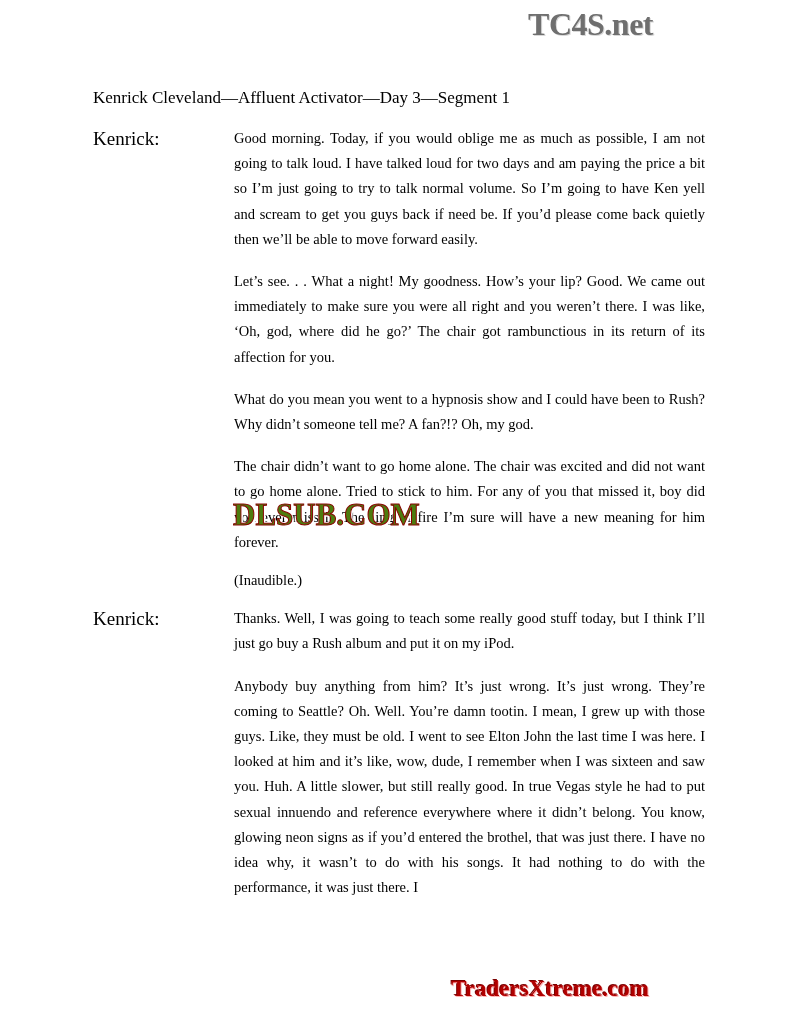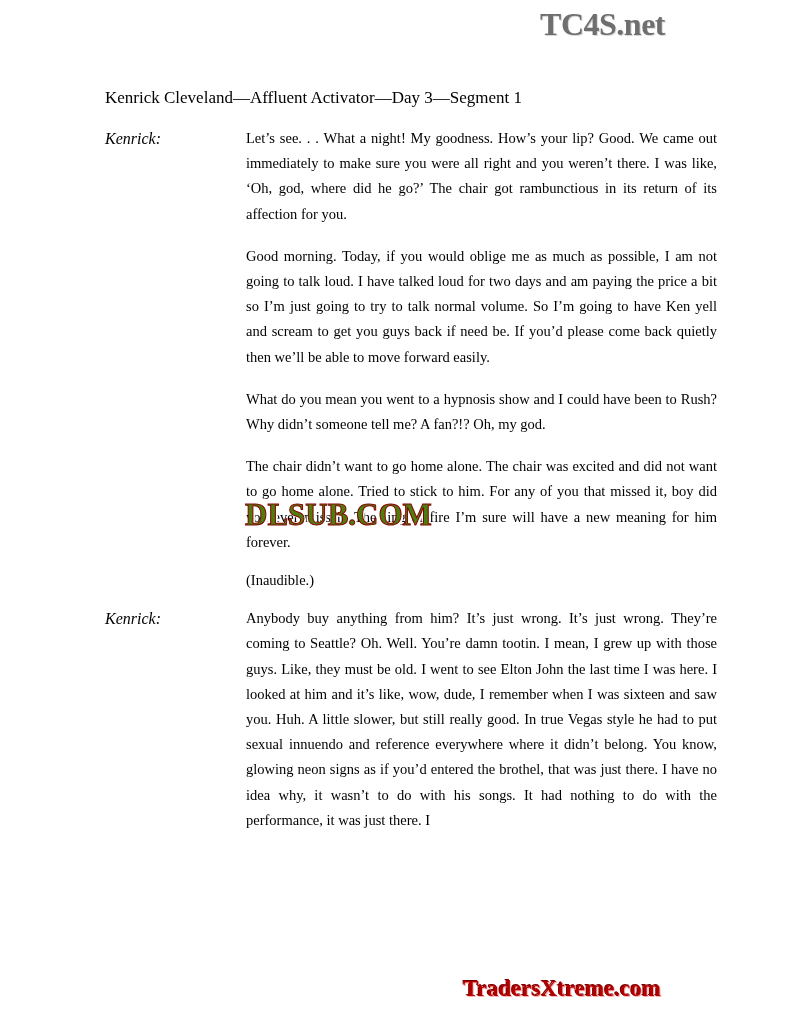--- a/index.html
+++ b/index.html
@@ -53,21 +53,21 @@
     letter-spacing: 0px;
     -webkit-text-stroke: 1px #8a0000;
     text-shadow: 2px 2px 0 #ffffff;
     z-index: 5;
     white-space: nowrap;
   }
 
   
   .page {
     position: absolute;
-    left: 12px;
+    left: 0;
     top: 0;
     width: 671px;
     height: 1024px;
   }
 
   .doc-title {
     position: absolute;
     left: 93px;
     top: 88px;
     font-size: 17px;
@@ -85,23 +85,22 @@
     display: block;
     position: relative;
     margin-bottom: 4px;
   }
 
   .speaker {
     position: absolute;
     left: 0;
     top: 0;
     width: 130px;
-    font-size: 16px;
+    font-size: 19px;
     line-height: 25.2px;
-    font-style: italic;
   }
 
   .blocks {
     margin-left: 141px;
     width: 471px;
   }
 
   .para {
     font-size: 14.5px;
     line-height: 25.2px;
@@ -120,36 +119,37 @@
 
   <div class="wm-top">TC4S.net</div>
 
   <div class="doc-title">Kenrick Cleveland—Affluent Activator—Day 3—Segment 1</div>
 
   <div class="transcript">
 
     <div class="entry">
       <div class="speaker">Kenrick:</div>
       <div class="blocks">
+        <p class="para">Good morning. Today, if you would oblige me as much as possible, I am not going to talk loud. I have talked loud for two days and am paying the price a bit so I’m just going to try to talk normal volume. So I’m going to have Ken yell and scream to get you guys back if need be. If you’d please come back quietly then we’ll be able to move forward easily.</p>
         <p class="para">Let’s see. . . What a night! My goodness. How’s your lip? Good. We came out immediately to make sure you were all right and you weren’t there. I was like, ‘Oh, god, where did he go?’ The chair got rambunctious in its return of its affection for you.</p>
-        <p class="para">Good morning. Today, if you would oblige me as much as possible, I am not going to talk loud. I have talked loud for two days and am paying the price a bit so I’m just going to try to talk normal volume. So I’m going to have Ken yell and scream to get you guys back if need be. If you’d please come back quietly then we’ll be able to move forward easily.</p>
         <p class="para">What do you mean you went to a hypnosis show and I could have been to Rush? Why didn’t someone tell me? A fan?!? Oh, my god.</p>
         <p class="para">The chair didn’t want to go home alone. The chair was excited and did not want to go home alone. Tried to stick to him. For any of you that missed it, boy did you ever miss it. The ring of fire I’m sure will have a new meaning for him forever.</p>
       </div>
     </div>
 
     <div class="entry">
       <div class="blocks">
         <p class="para">(Inaudible.)</p>
       </div>
     </div>
 
     <div class="entry">
       <div class="speaker">Kenrick:</div>
       <div class="blocks">
+        <p class="para">Thanks. Well, I was going to teach some really good stuff today, but I think I’ll just go buy a Rush album and put it on my iPod.</p>
         <p class="para">Anybody buy anything from him? It’s just wrong. It’s just wrong. They’re coming to Seattle? Oh. Well. You’re damn tootin. I mean, I grew up with those guys. Like, they must be old. I went to see Elton John the last time I was here. I looked at him and it’s like, wow, dude, I remember when I was sixteen and saw you. Huh. A little slower, but still really good. In true Vegas style he had to put sexual innuendo and reference everywhere where it didn’t belong. You know, glowing neon signs as if you’d entered the brothel, that was just there. I have no idea why, it wasn’t to do with his songs. It had nothing to do with the performance, it was just there. I</p>
       </div>
     </div>
 
   </div>
 
   <div class="wm-center">DLSUB.COM</div>
 
   <div class="wm-bottom">TradersXtreme.com</div>
 

